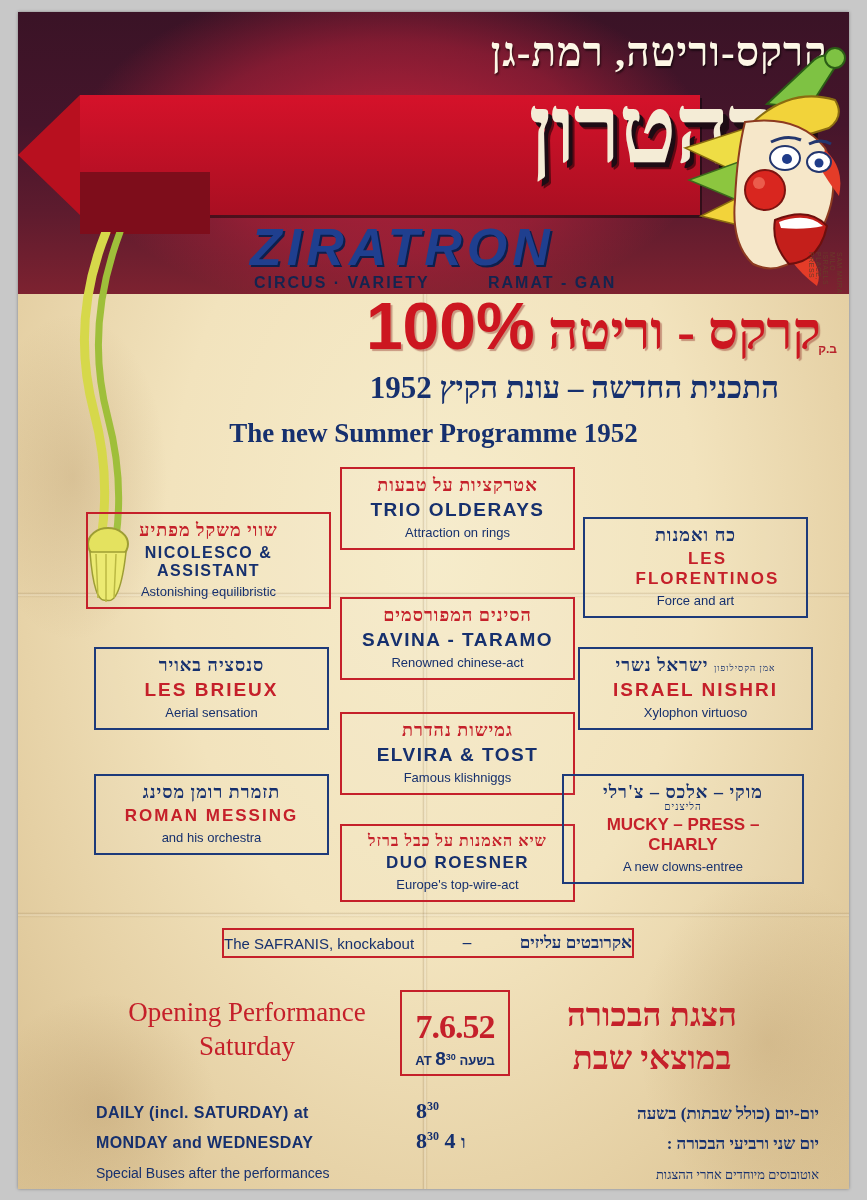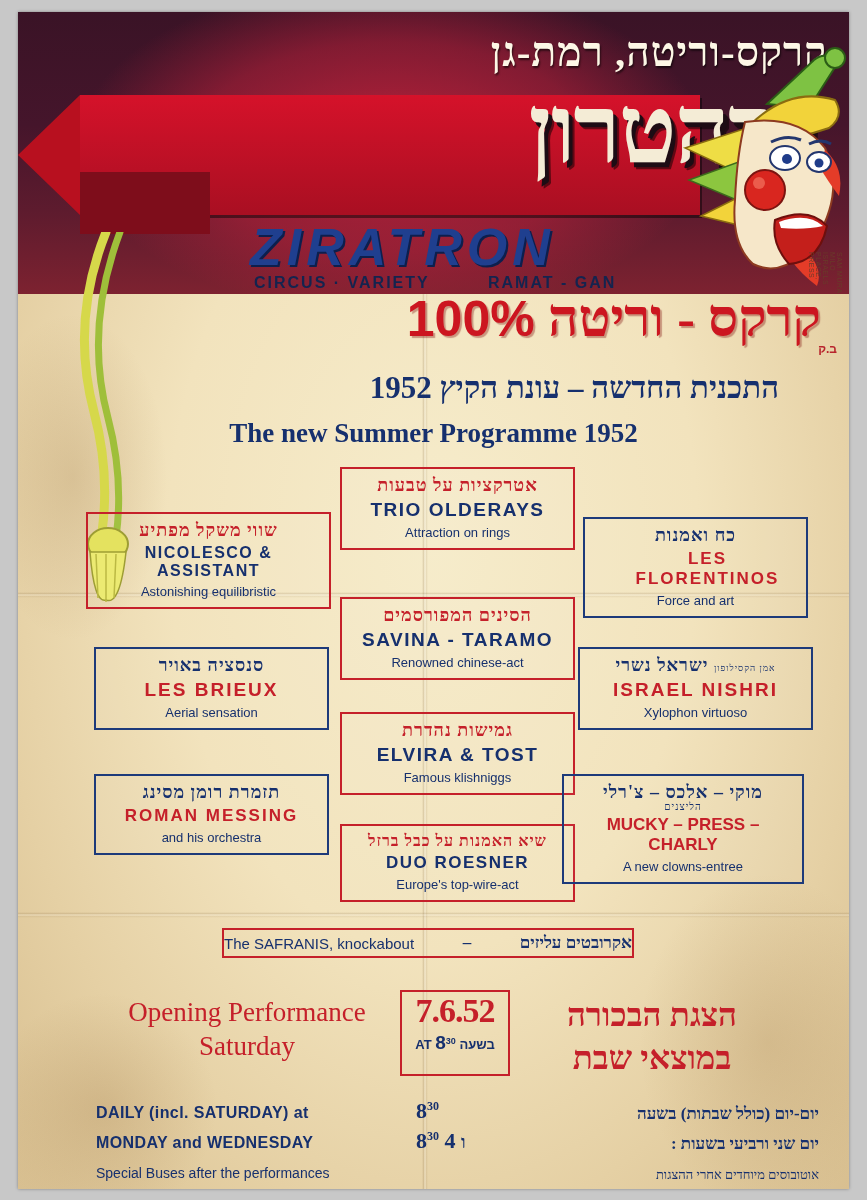--- a/index.html
+++ b/index.html
@@ -97,21 +97,21 @@
   #tassel{position:absolute;left:30px;top:220px;width:130px;height:370px;}
 
   
   #line100{
     position:absolute;right:28px;top:276px;
     direction:rtl;
     font-family:"Liberation Serif", serif;font-weight:bold;
     font-size:53px;color:#cc1620;
     text-shadow:2px 2px 1px rgba(120,0,0,.35);
   }
-  #line100 .pct{font-family:"Liberation Sans",sans-serif;font-size:50px;}
+  #line100 .pct{font-family:"Liberation Sans",sans-serif;font-size:66px;}
   #lineProg{
     position:absolute;right:70px;top:358px;
     direction:rtl;font-family:"Liberation Serif", serif;font-weight:bold;
     font-size:31px;color:#16306e;
   }
   #lineProgEn{
     position:absolute;left:0;right:0;top:406px;text-align:center;
     font-family:"Liberation Serif", serif;font-weight:bold;
     font-size:27px;color:#16306e;
   }
@@ -153,21 +153,21 @@
   #safranis .he{direction:rtl;font-family:"Liberation Serif",serif;font-weight:bold;font-size:17px;color:#16306e;}
 
   
   #openEn{
     position:absolute;left:84px;top:984px;width:290px;text-align:center;
     font-family:"Liberation Serif", serif;font-size:27px;color:#c5202a;line-height:1.25;
   }
   #datebox{
     position:absolute;left:382px;top:978px;width:110px;height:86px;
     border:2px solid #c5202a;text-align:center;box-sizing:border-box;
-    padding-top:0;
+    padding-top:16px;
   }
   #datebox .d{font-family:"Liberation Serif",serif;font-weight:bold;font-size:34px;color:#c5202a;letter-spacing:-1px;}
   #datebox .t{margin-top:2px;font-size:13px;color:#16306e;font-weight:bold;}
   #datebox .t sup{font-size:9px;}
   #openHe{
     position:absolute;right:32px;top:982px;width:330px;text-align:center;
     direction:rtl;font-family:"Liberation Serif", serif;font-weight:bold;
     font-size:33px;color:#c5202a;line-height:1.3;
   }
 
@@ -363,18 +363,18 @@
     <span>8</span><sup>30</sup>
   </div>
   <div class="ftHe" style="top:1092px;">יום-יום (כולל שבתות) בשעה</div>
 
   <div class="ftEn" style="top:1122px;">MONDAY and WEDNESDAY</div>
   <div class="ftTime" style="left:398px;top:1116px;">
     <span>8</span><sup>30</sup>
     <span style="font-size:18px;">ו</span>
     <span>4</span>
   </div>
-  <div class="ftHe" style="top:1122px;">יום שני ורביעי בשעות :</div>
+  <div class="ftHe" style="top:1122px;">יום שני ורביעי הבכורה :</div>
 
   <div class="ftEnSmall" style="top:1153px;">Special Buses after the performances</div>
   <div class="ftHeSmall" style="top:1155px;">אוטובוסים מיוחדים אחרי ההצגות</div>
 
 </div>
 
 </body></html>

